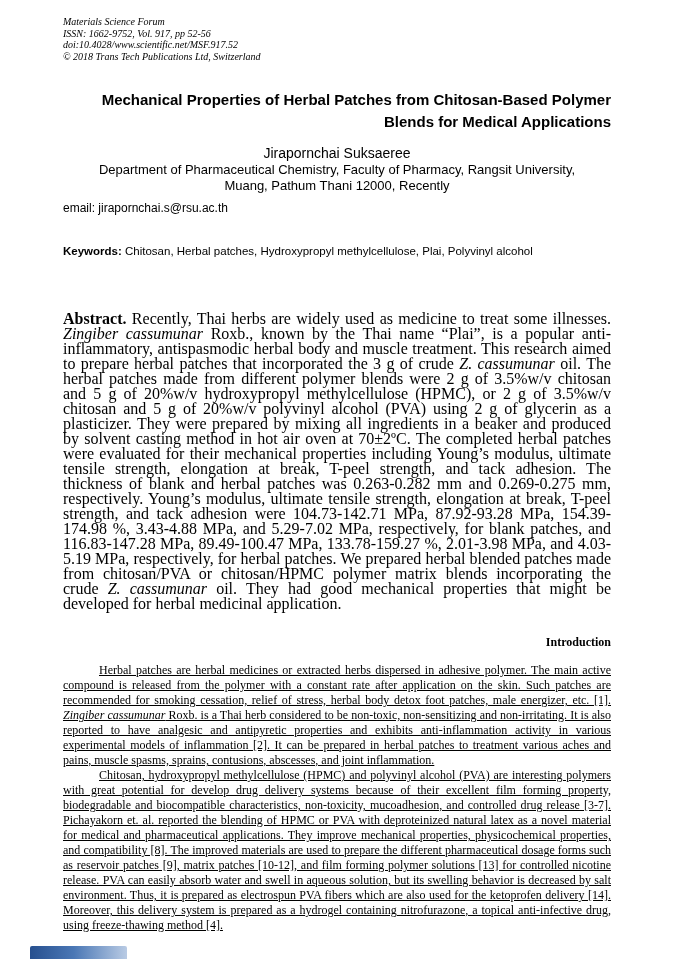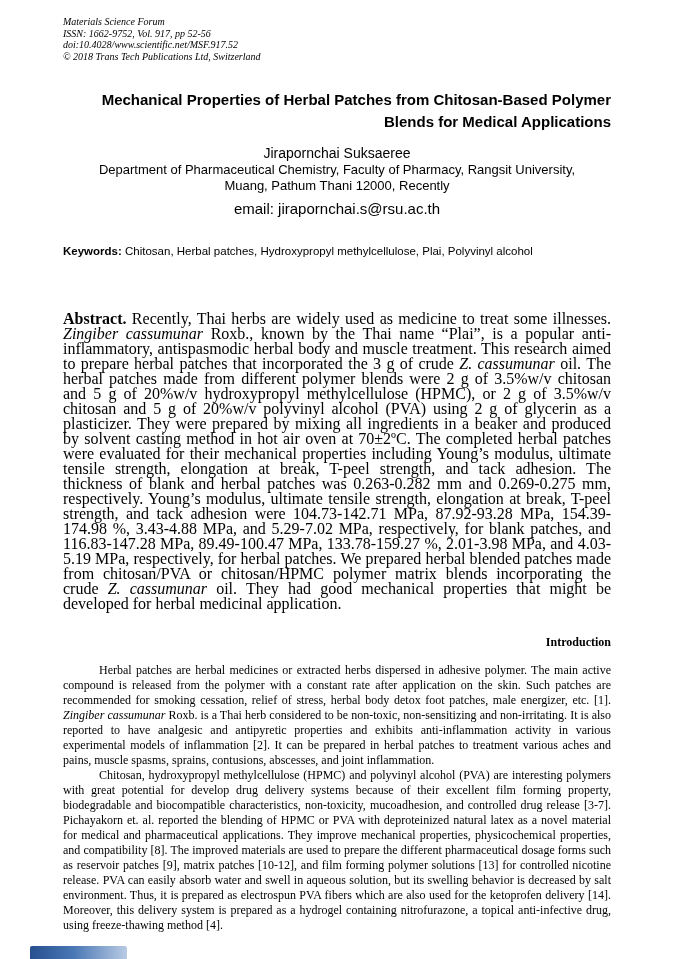--- a/index.html
+++ b/index.html
@@ -46,23 +46,23 @@
     line-height: 18px;
   }
   .affiliation {
     text-align: center;
     font-family: "Liberation Sans", sans-serif;
     font-size: 13px;
     line-height: 16px;
   }
   .email-line {
     margin-top: 7px;
-    text-align: center;
+    text-align: left;
     font-family: "Liberation Sans", sans-serif;
-    font-size: 15px;
+    font-size: 12px;
     line-height: 15px;
   }
   .keywords-line {
     margin-top: 28px;
     font-family: "Liberation Sans", sans-serif;
     font-size: 11.5px;
     line-height: 15px;
     text-align: left;
   }
   
@@ -78,20 +78,21 @@
     line-height: 15px;
     font-weight: bold;
     text-align: right;
   }
   .body-paragraph {
     margin: 0;
     font-size: 12px;
     line-height: 15px;
     text-align: justify;
     text-indent: 36px;
+    text-decoration: underline;
   }
   .body-paragraph.first-after-heading { margin-top: 13px; }
 
   
   .footer-logo {
     position: absolute;
     left: 30px;
     bottom: 0;
     width: 97px;
     height: 13px;

